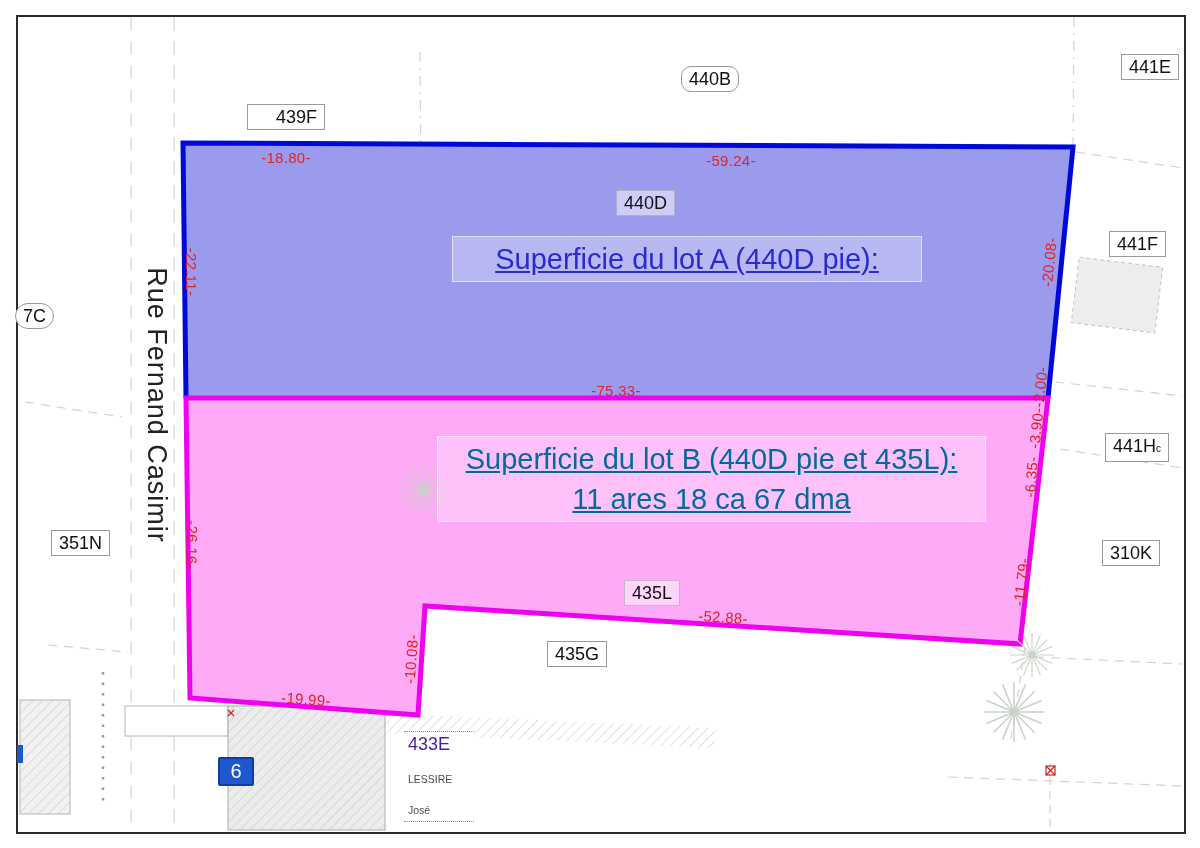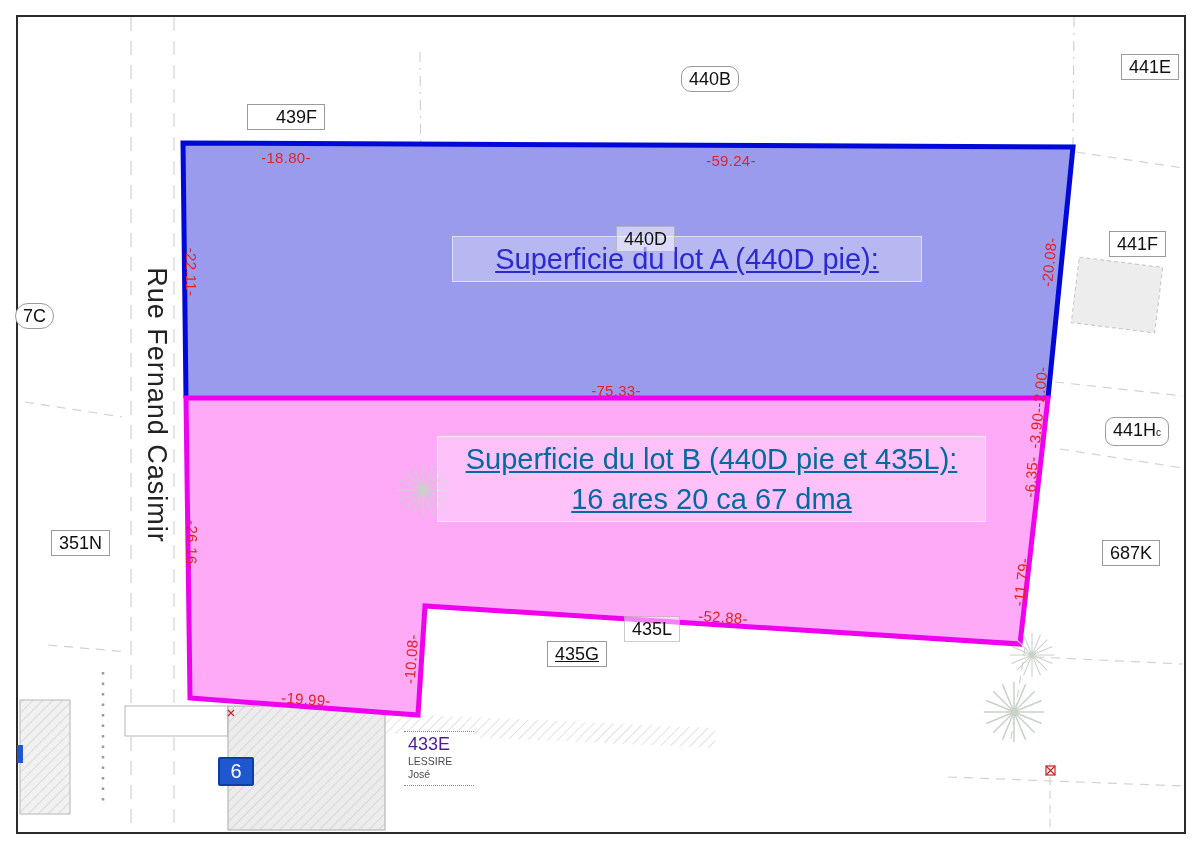--- a/index.html
+++ b/index.html
@@ -7,36 +7,36 @@
        font-family:"Liberation Sans", sans-serif;}
   #stage{position:absolute;left:0;top:0;width:1200px;height:848px;}
   .frame{position:absolute;left:16px;top:15px;width:1166px;height:815px;
          border:2px solid #2a2a2a;pointer-events:none;}
   svg.layer{position:absolute;left:0;top:0;width:1200px;height:848px;}
 
   .dim{position:absolute;color:#e02424;font-size:15px;white-space:nowrap;
        transform:translate(-50%,-50%) rotate(var(--r,0deg));letter-spacing:.3px;}
   .plabel{position:absolute;background:#ffffff;border:1px solid #9a9a9a;
           color:#111;font-size:18px;padding:1px 7px;white-space:nowrap;line-height:22px;}
-  .plabel.onlot{background:rgba(255,255,255,.5);border-color:rgba(140,140,140,.45);margin-top:36px;}
+  .plabel.onlot{background:rgba(255,255,255,.5);border-color:rgba(140,140,140,.45);}
   .plabel .sub{font-size:10px;vertical-align:baseline;}
   .street{position:absolute;color:#222;font-size:27px;white-space:nowrap;
           transform:translate(-50%,-50%) rotate(90deg);letter-spacing:1px;}
   .lotlabel{position:absolute;text-align:center;border:1px solid rgba(255,255,255,.55);
             background:rgba(255,255,255,.28);font-size:29px;line-height:40px;padding:2px 16px;text-decoration:underline;}
   .lotlabel.a{color:#2a2ace;}
   .lotlabel.b{color:#0369a1;}
   .badge{position:absolute;width:36px;height:29px;background:#1f57cf;border:2px solid #0d3da0;
          border-radius:2px;color:#fff;font-size:20px;display:flex;align-items:center;
          justify-content:center;box-sizing:border-box;}
   .badge-frag{position:absolute;left:17px;top:745px;width:6px;height:18px;background:#1f57cf;}
   .ownerbox{position:absolute;left:404px;top:731px;width:62px;background:#fff;
             border-top:1px dotted #8a8a8a;border-bottom:1px dotted #8a8a8a;padding:2px 4px 4px 4px;}
   .ownerbox .pnum{color:#4c1d95;font-size:18px;line-height:21px;}
-  .ownerbox .own{color:#4a4a55;font-size:10.5px;line-height:13px;}
+  .ownerbox .own{color:#4a4a55;font-size:10.5px;line-height:13px;margin-top:18px;}
 </style>
 </head>
 <body>
 
 <div id="stage">
 
   <svg class="layer" viewBox="0 0 1200 848">
     <defs>
       <pattern id="hatch" width="7" height="7" patternUnits="userSpaceOnUse" patternTransform="rotate(45)">
         <line x1="0" y1="0" x2="0" y2="7" stroke="#c3c3c3" stroke-width="1"></line>
@@ -100,34 +100,34 @@
 
   <div class="frame"></div>
 
   <div class="street" style="left:156px;top:405px;">Rue Fernand Casimir</div>
 
   <div class="lotlabel a" style="left:452px;top:236px;width:436px;">
     <div>Superficie du lot A (440D pie):</div>
   </div>
   <div class="lotlabel b" style="left:437px;top:436px;width:515px;">
     <div>Superficie du lot B (440D pie et 435L):</div>
-    <div>16 ares 20 ca 67 dma</div>
+    <div>11 ares 18 ca 67 dma</div>
   </div>
 
   <div class="plabel" style="left:247px;top:104px;padding-left:28px;">439F</div>
   <div class="plabel" style="left:681px;top:66px;border-radius:10px;">440B</div>
   <div class="plabel" style="left:1121px;top:54px;">441E</div>
   <div class="plabel onlot" style="left:616px;top:190px;">440D</div>
   <div class="plabel" style="left:1109px;top:231px;">441F</div>
-  <div class="plabel" style="left:1105px;top:417px;border-radius:9px;">
+  <div class="plabel" style="left:1105px;top:433px;">
     <span>441H</span><span class="sub">c</span>
   </div>
-  <div class="plabel" style="left:1102px;top:540px;">687K</div>
+  <div class="plabel" style="left:1102px;top:540px;">310K</div>
   <div class="plabel onlot" style="left:624px;top:580px;">435L</div>
-  <div class="plabel" style="left:547px;top:641px;text-decoration:underline;">435G</div>
+  <div class="plabel" style="left:547px;top:641px;">435G</div>
   <div class="plabel" style="left:15px;top:530px;margin-left:36px;">351N</div>
   <div class="plabel" style="left:15px;top:303px;border-radius:13px;">7C</div>
 
   <div class="ownerbox">
     <div class="pnum">433E</div>
     <div class="own">LESSIRE</div>
     <div class="own">José</div>
   </div>
 
   <div class="badge" style="left:218px;top:757px;">6</div>

